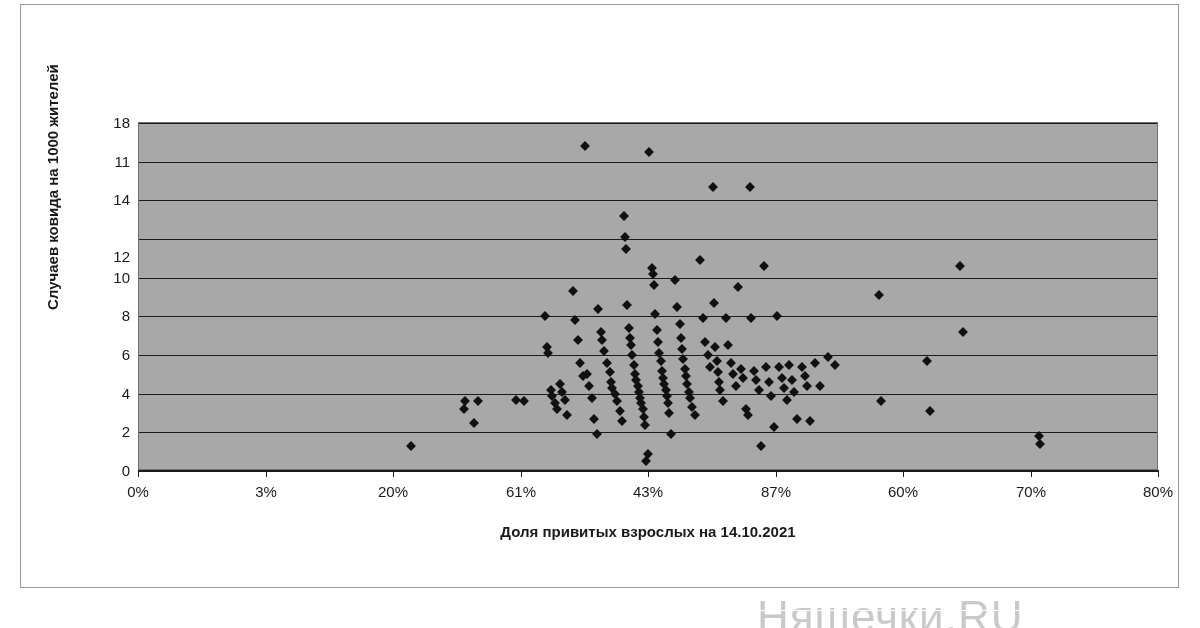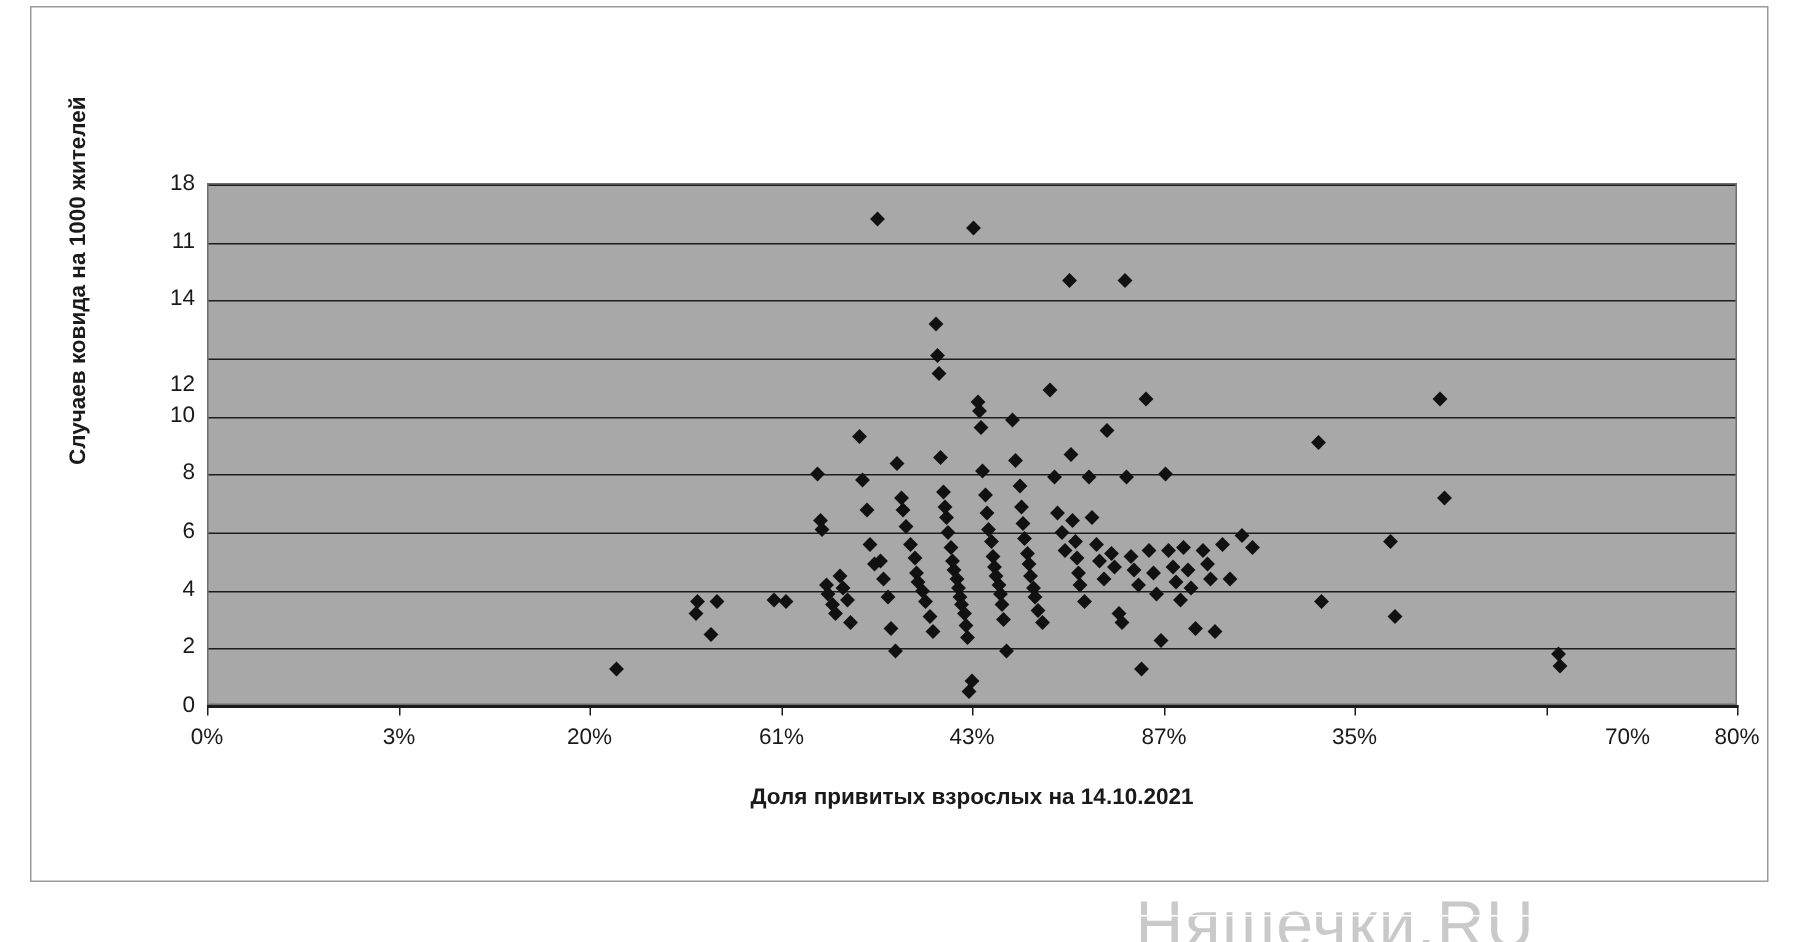--- a/index.html
+++ b/index.html
@@ -359,23 +359,23 @@
         <div class="x-tick-label" style="left: 245px;">3%</div>
         <div class="x-tick-mark" style="left: 372px;"></div>
         <div class="x-tick-label" style="left: 372px;">20%</div>
         <div class="x-tick-mark" style="left: 500px;"></div>
         <div class="x-tick-label" style="left: 500px;">61%</div>
         <div class="x-tick-mark" style="left: 627px;"></div>
         <div class="x-tick-label" style="left: 627px;">43%</div>
         <div class="x-tick-mark" style="left: 755px;"></div>
         <div class="x-tick-label" style="left: 755px;">87%</div>
         <div class="x-tick-mark" style="left: 882px;"></div>
-        <div class="x-tick-label" style="left: 882px;">35%</div>
+        <div class="x-tick-label" style="left: 882px;">60%</div>
         <div class="x-tick-mark" style="left: 1010px;"></div>
-        <div class="x-tick-label" style="left: 1064px;">70%</div>
+        <div class="x-tick-label" style="left: 1010px;">70%</div>
         <div class="x-tick-mark" style="left: 1137px;"></div>
         <div class="x-tick-label" style="left: 1137px;">80%</div>
       </div>
 
     <div id="x-axis-title">Доля привитых взрослых на 14.10.2021</div>
   </div>
 
   <div id="watermark">Няшечки.RU</div>
   <div id="bottom-rule"></div>
 </div>

